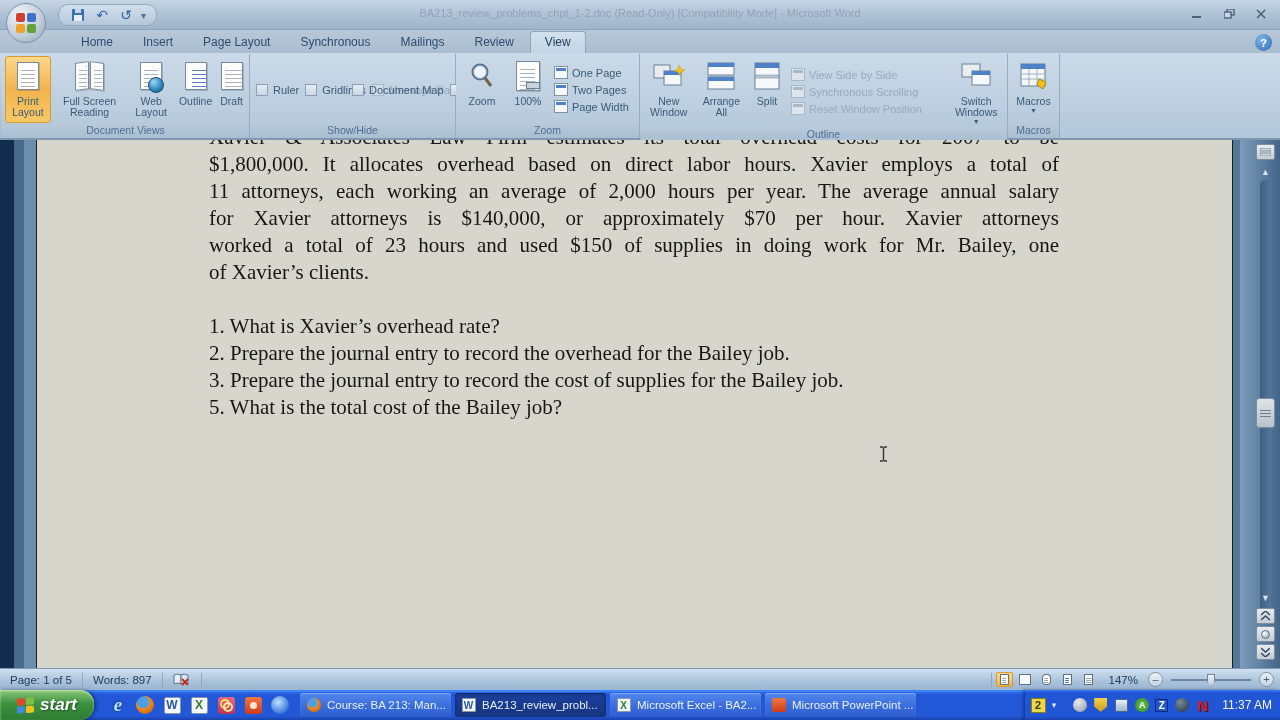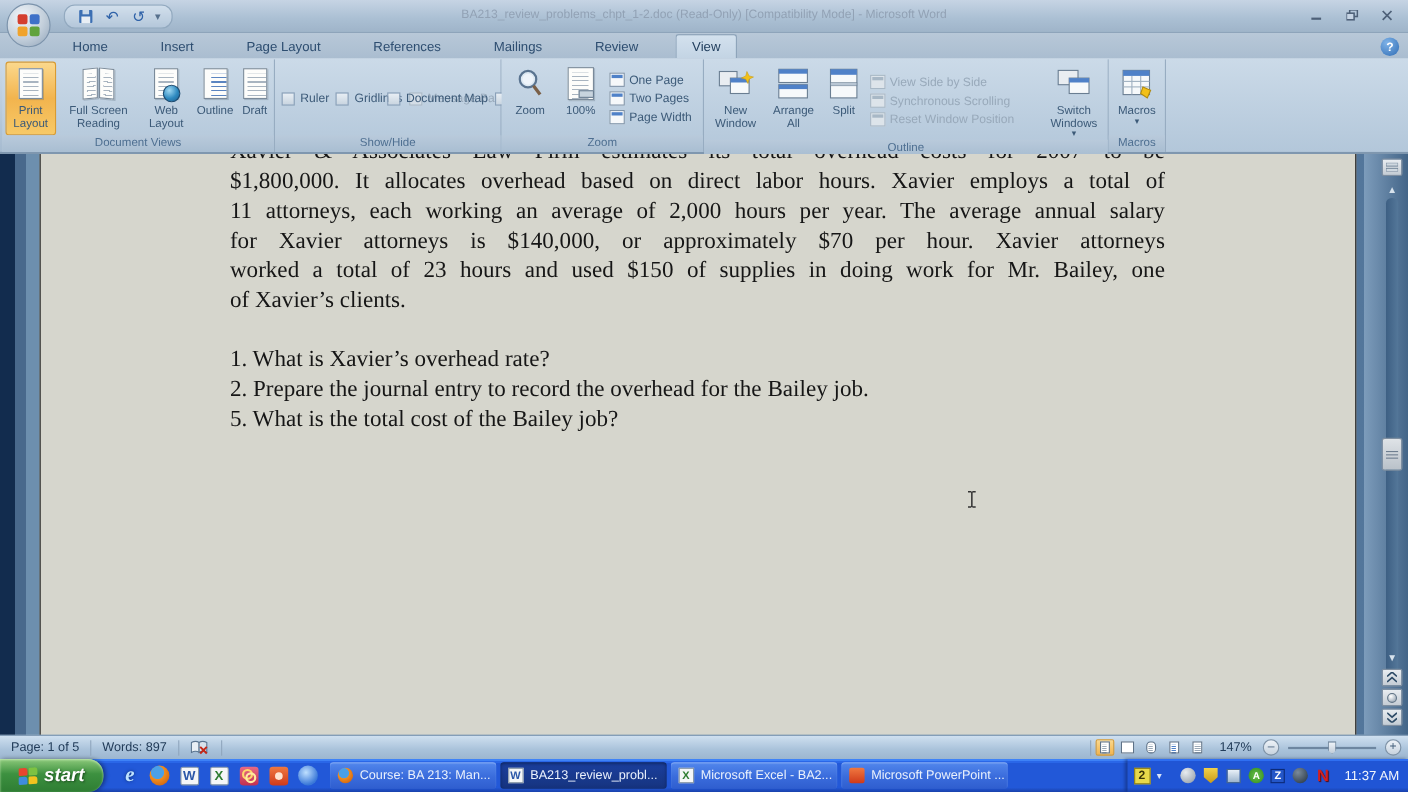--- a/index.html
+++ b/index.html
@@ -20,21 +20,21 @@
     background:linear-gradient(#d2dfec,#b4c7da); border:1px solid #92a9bf; border-radius:10px; padding:0 10px; }
   .qat-btn { width:18px; height:18px; display:flex; align-items:center; justify-content:center;
     font-size:14px; color:#2f62a8; cursor:default; }
   .qat-sep { color:#56708c; font-size:10px; }
   #window-title { position:absolute; left:0; right:0; top:7px; text-align:center; font-size:11px; color:#92a2b5; }
   #win-controls { position:absolute; right:8px; top:6px; display:flex; gap:10px; }
   .winctl { width:22px; height:16px; display:flex; align-items:center; justify-content:center; color:#5a6c80; }
 
   
   #tabrow { position:absolute; left:0; top:30px; width:1280px; height:23px;
-    background:linear-gradient(#b8c8d8,#aabdd0); display:flex; align-items:flex-end; padding-left:52px;gap:18px; }
+    background:linear-gradient(#b8c8d8,#aabdd0); display:flex; align-items:flex-end; padding-left:67px; }
   .tab { font-size:12px; color:#2d4d70; padding:3px 14px 4px; margin-right:2px; border-radius:3px 3px 0 0; }
   .tab.active { background:linear-gradient(#d3e1ee,#c3d4e4); border:1px solid #8ea4ba; border-bottom:none; color:#223f5e; }
   #help-btn { position:absolute; right:8px; top:4px; width:17px; height:17px; border-radius:50%;
     background:radial-gradient(circle at 35% 30%, #7fb3e8, #2f6cb4); color:#fff; font-size:11px; font-weight:bold;
     display:flex; align-items:center; justify-content:center; }
 
   
   #ribbon { position:absolute; left:0; top:53px; width:1280px; height:87px;
     background:linear-gradient(#ccdae8, #b5c8da 65%, #a6bbd0); border-bottom:2px solid #7f97af; }
   #ribbon-groups { display:flex; height:85px; padding:1px 0 0 2px; }
@@ -214,21 +214,21 @@
   </span>
   <span class="qat-btn">↶</span>
   <span class="qat-btn">↺</span>
   <span class="qat-sep">▾</span>
 </div>
 
 <div id="tabrow">
   <div class="tab">Home</div>
   <div class="tab">Insert</div>
   <div class="tab">Page Layout</div>
-  <div class="tab">References</div>
+  <div class="tab">Synchronous</div>
   <div class="tab">Mailings</div>
   <div class="tab">Review</div>
   <div class="tab active">View</div>
   <div id="help-btn">?</div>
 </div>
 
 <div id="ribbon">
   <div id="ribbon-groups">
 
     <div class="rgroup" style="width:248px">
@@ -432,20 +432,21 @@
         <div class="jline">Xavier &amp; Associates Law Firm estimates its total overhead costs for 2007 to be</div>
       </div>
       <div class="jline">$1,800,000. It allocates overhead based on direct labor hours. Xavier employs a total of</div>
       <div class="jline">11 attorneys, each working an average of 2,000 hours per year. The average annual salary</div>
       <div class="jline">for Xavier attorneys is $140,000, or approximately $70 per hour. Xavier attorneys</div>
       <div class="jline">worked a total of 23 hours and used $150 of supplies in doing work for Mr. Bailey, one</div>
       <div class="qline">of Xavier’s clients.</div>
       <div class="blankline"></div>
       <div class="qline">1. What is Xavier’s overhead rate?</div>
       <div class="qline">2. Prepare the journal entry to record the overhead for the Bailey job.</div>
+      <div class="qline">3. Prepare the journal entry to record the cost of supplies for the Bailey job.</div>
       <div class="qline">5. What is the total cost of the Bailey job?</div>
     </div>
     <div id="ibeam">
       <svg width="9" height="16" viewBox="0 0 9 16">
           <path d="M1 1 h3 M5 1 h3 M4.5 1 v14 M1 15 h3 M5 15 h3" stroke="#333" stroke-width="1.4" fill="none"></path>
         </svg>
     </div>
   </div>
 
   <div id="vscroll">

